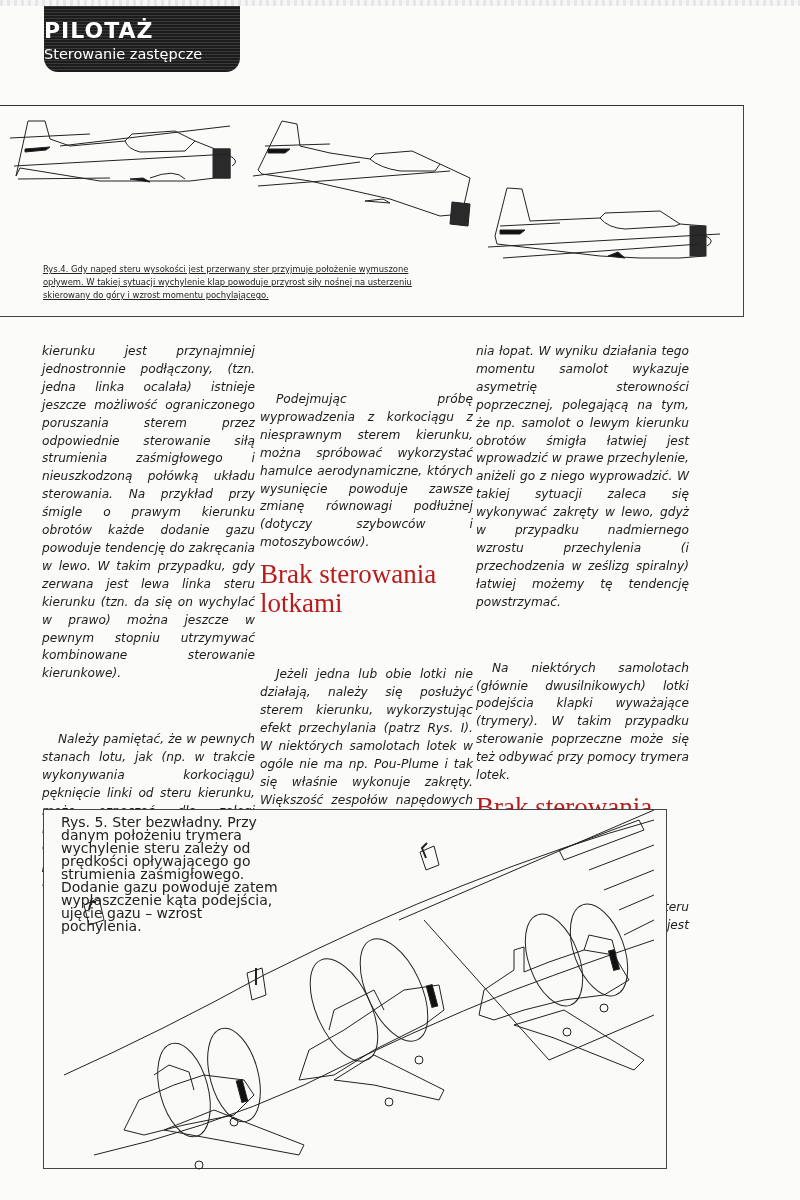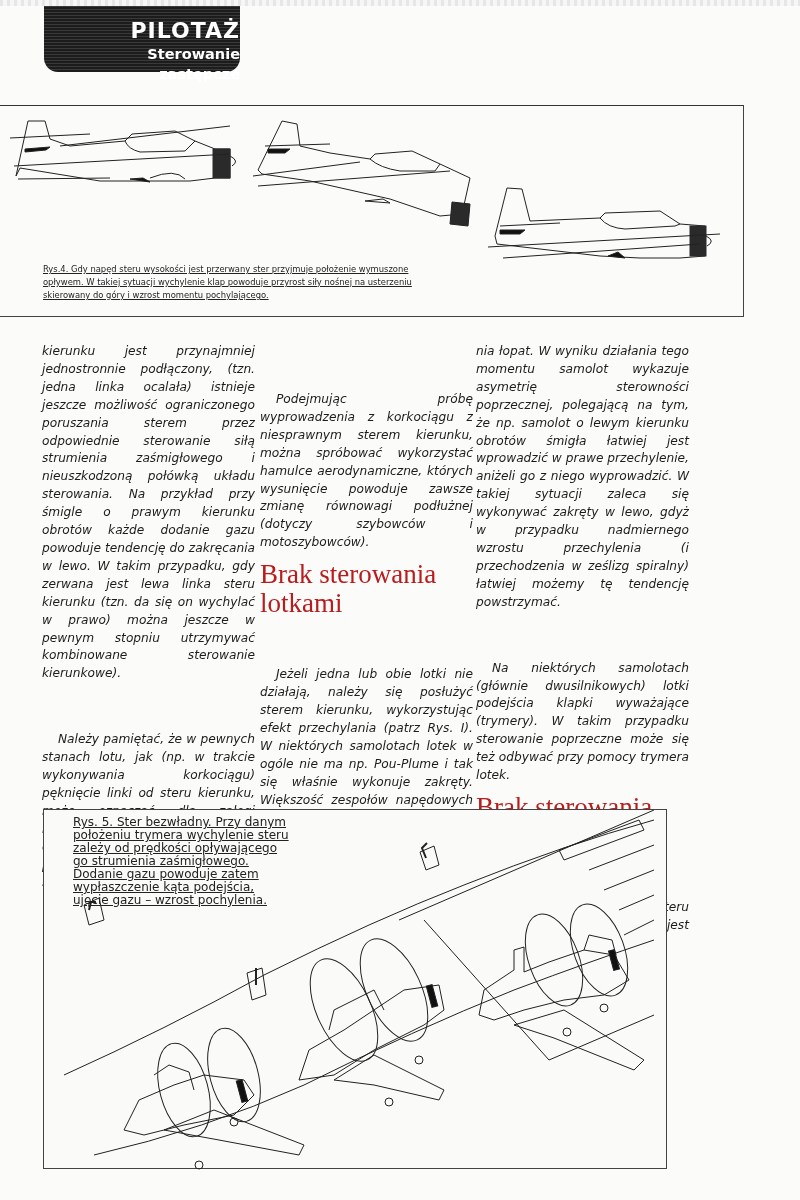--- a/index.html
+++ b/index.html
@@ -4,47 +4,47 @@
 <style>
   * { box-sizing: border-box; margin: 0; padding: 0; }
   html, body { width: 800px; height: 1200px; background: #fbfbfa; overflow: hidden; }
   body { position: relative; font-family: "DejaVu Sans", sans-serif; color: #1a1a1a; }
 
   .scan-top { position: absolute; left: 0; top: 0; width: 800px; height: 6px;
     background: repeating-linear-gradient(90deg, #ddd 0 3px, #f4f4f4 3px 7px); opacity: .7; }
 
   .section-header { position: absolute; left: 44px; top: 6px; width: 196px; height: 66px;
     background: repeating-linear-gradient(0deg, #1c1c1c 0 2px, #3a3a3a 2px 3px);
-    border-radius: 0 0 14px 14px; color: #fff; text-align: right; }
+    border-radius: 0 0 14px 14px; color: #fff; text-align: left; }
   .section-header .h1 { font-family: "DejaVu Sans", sans-serif; font-weight: bold; font-size: 22px;
     letter-spacing: 1px; margin-top: 12px; line-height: 26px; }
-  .section-header .h2 { font-family: "DejaVu Sans", sans-serif; font-weight: bold; font-size: 14.5px;
-    line-height: 20px; padding-left: 20px; }
+  .section-header .h2 { font-family: "DejaVu Sans", sans-serif; font-weight: normal; font-size: 14.5px;
+    line-height: 20px; }
 
   .fig-top { position: absolute; left: 0; top: 105px; width: 744px; height: 212px;
     border-top: 1.5px solid #333; border-right: 1.5px solid #444; border-bottom: 1.5px solid #444; }
   .fig-top svg { position: absolute; left: 0; top: 0; }
   .fig-top .caption { position: absolute; left: 43px; top: 157px; width: 400px;
     font-family: "DejaVu Sans", sans-serif; font-size: 8.4px; line-height: 13px; color: #222; text-decoration: underline; }
 
   .col { position: absolute; top: 343px; width: 213px; font-family: "DejaVu Sans", sans-serif;
     font-size: 12.2px; line-height: 17.9px; color: #1c1c1c; }
   .col p { text-align: justify; text-align-last: left; hyphens: manual; font-style: italic; }
   .col p.ind { text-indent: 16px; margin-top: 48px; }
   .col1 { left: 42px; }
   .col2 { left: 260px; }
   .col3 { left: 476px; }
   .col h2 { font-family: "Liberation Serif", serif; font-weight: normal; font-size: 27px;
     line-height: 29px; margin: 8px 0 6px 0; color: #b91c1c; }
 
   .fig-bottom { position: absolute; left: 43px; top: 809px; width: 624px; height: 360px;
     border: 1.5px solid #444; background: #fafaf8; }
   .fig-bottom svg { position: absolute; left: 0; top: 0; }
-  .fig-bottom .caption { position: absolute; left: 29px; top: 6px; width: 220px;
-    font-family: "DejaVu Sans", sans-serif; font-size: 12px; line-height: 13px; color: #222; text-decoration: underline; }
+  .fig-bottom .caption { position: absolute; left: 17px; top: 6px; width: 220px;
+    font-family: "DejaVu Sans", sans-serif; font-size: 14px; line-height: 13px; color: #222; }
 </style>
 </head>
 <body>
 
 <div class="scan-top"></div>
 
 <div class="section-header">
   <div class="h1">PILOTAŻ</div>
   <div class="h2">Sterowanie zastępcze</div>
 </div>

